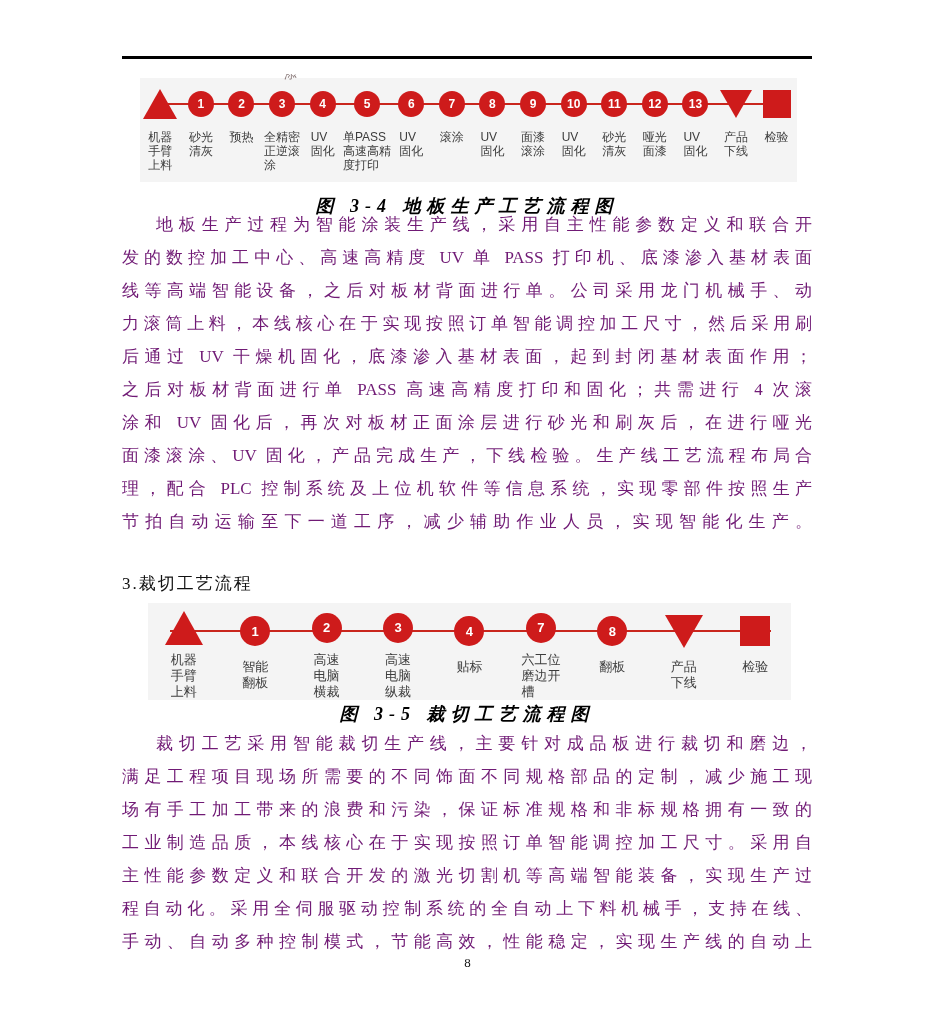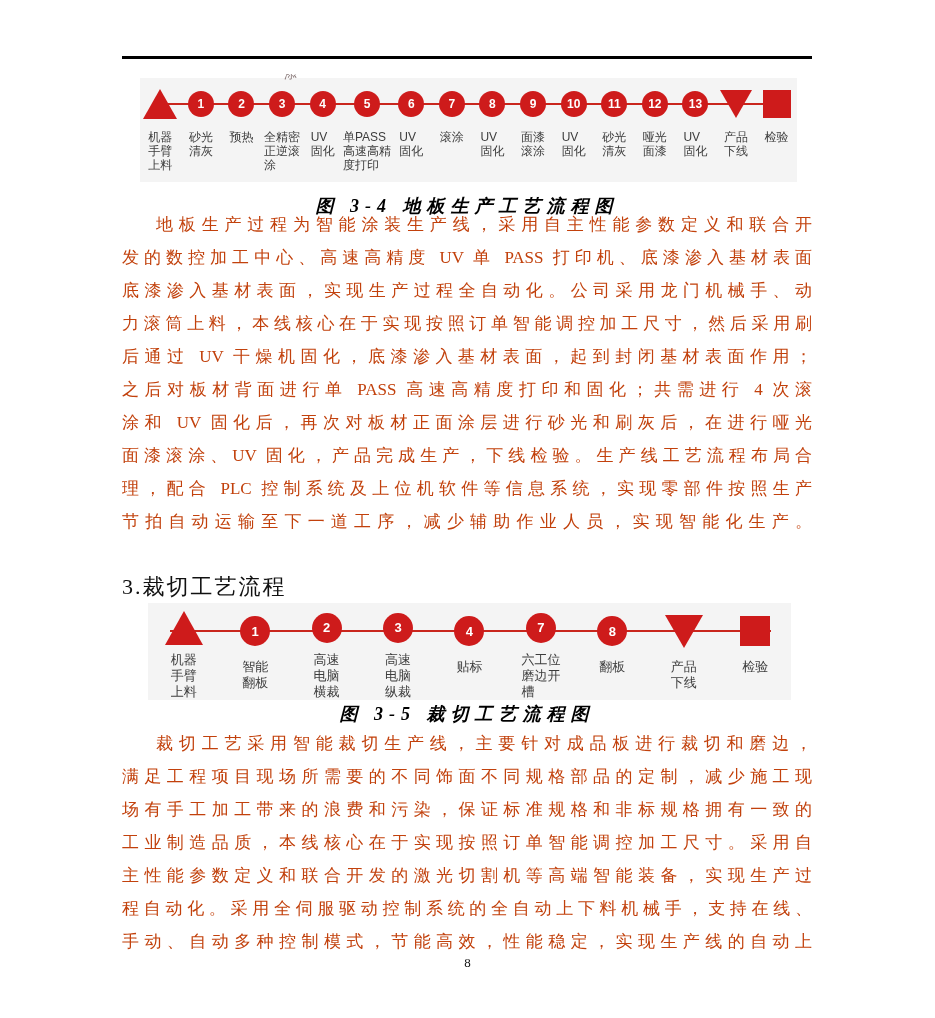--- a/index.html
+++ b/index.html
@@ -47,26 +47,26 @@
   .caption{
     position:absolute;left:122px;width:690px;text-align:center;
     font-weight:bold;font-style:italic;font-size:18px;letter-spacing:6px;color:#000;
   }
   .cap1{top:194px;}
   .cap2{top:702px;}
   .para{position:absolute;left:122px;width:690px;}
   .para1{top:208px;}
   .para2{top:727px;}
   .body-line{
-    height:33px;line-height:33px;font-size:17px;color:#c2410c;
+    height:33px;line-height:33px;font-size:17px;color:#701a75;
     text-align:justify;text-align-last:justify;text-justify:inter-character;
     overflow:visible;white-space:normal;
   }
   .body-line.indent{padding-left:34px;}
-  .heading{position:absolute;left:122px;top:572px;font-size:22px;letter-spacing:2px;color:#111;}
+  .heading{position:absolute;left:122px;top:572px;font-size:17px;letter-spacing:2px;color:#111;}
   .page-number{
     position:absolute;left:0;top:955px;width:935px;text-align:center;
     font-size:13px;color:#111;font-family:"Liberation Serif","DejaVu Serif",serif;
   }
 </style>
 </head>
 <body>
 
 <div class="page">
   <div class="header-rule"></div>
@@ -173,21 +173,21 @@
           </div>
           <div class="step-label">检验</div>
         </div>
       </div>
   </div>
   <div class="caption cap1">图 3-4 地板生产工艺流程图</div>
 
   <div class="para para1">
       <div class="body-line indent">地板生产过程为智能涂装生产线，采用自主性能参数定义和联合开</div>
       <div class="body-line">发的数控加工中心、高速高精度 UV 单 PASS 打印机、底漆渗入基材表面</div>
-      <div class="body-line">底漆渗入基材表面，实现生产过程全自动化。公司采用龙门机械手、动</div>
+      <div class="body-line">线等高端智能设备，之后对板材背面进行单。公司采用龙门机械手、动</div>
       <div class="body-line">力滚筒上料，本线核心在于实现按照订单智能调控加工尺寸，然后采用刷</div>
       <div class="body-line">后通过 UV 干燥机固化，底漆渗入基材表面，起到封闭基材表面作用；</div>
       <div class="body-line">之后对板材背面进行单 PASS 高速高精度打印和固化；共需进行 4 次滚</div>
       <div class="body-line">涂和 UV 固化后，再次对板材正面涂层进行砂光和刷灰后，在进行哑光</div>
       <div class="body-line">面漆滚涂、UV 固化，产品完成生产，下线检验。生产线工艺流程布局合</div>
       <div class="body-line">理，配合 PLC 控制系统及上位机软件等信息系统，实现零部件按照生产</div>
       <div class="body-line">节拍自动运输至下一道工序，减少辅助作业人员，实现智能化生产。</div>
     </div>
 
   <div class="heading">3.裁切工艺流程</div>

